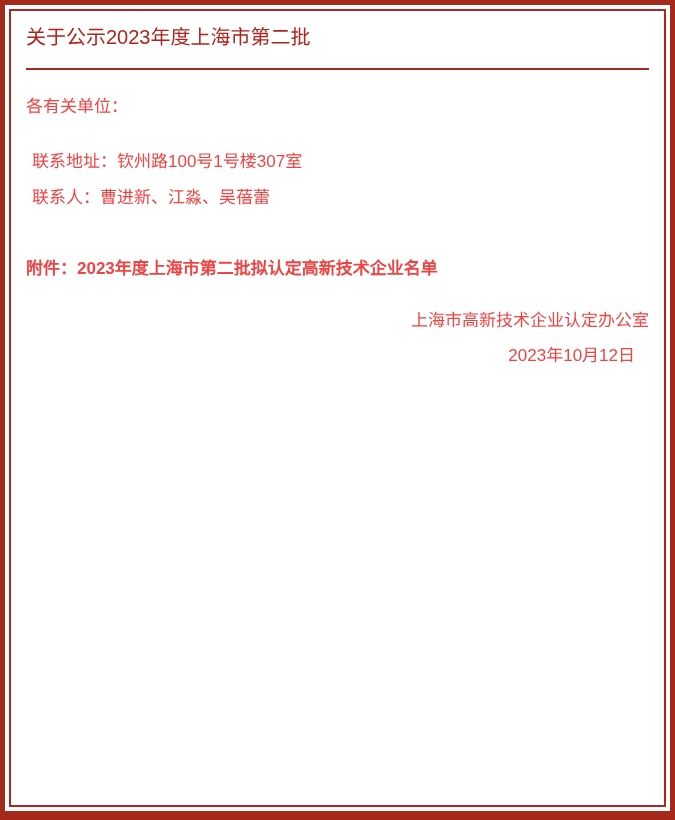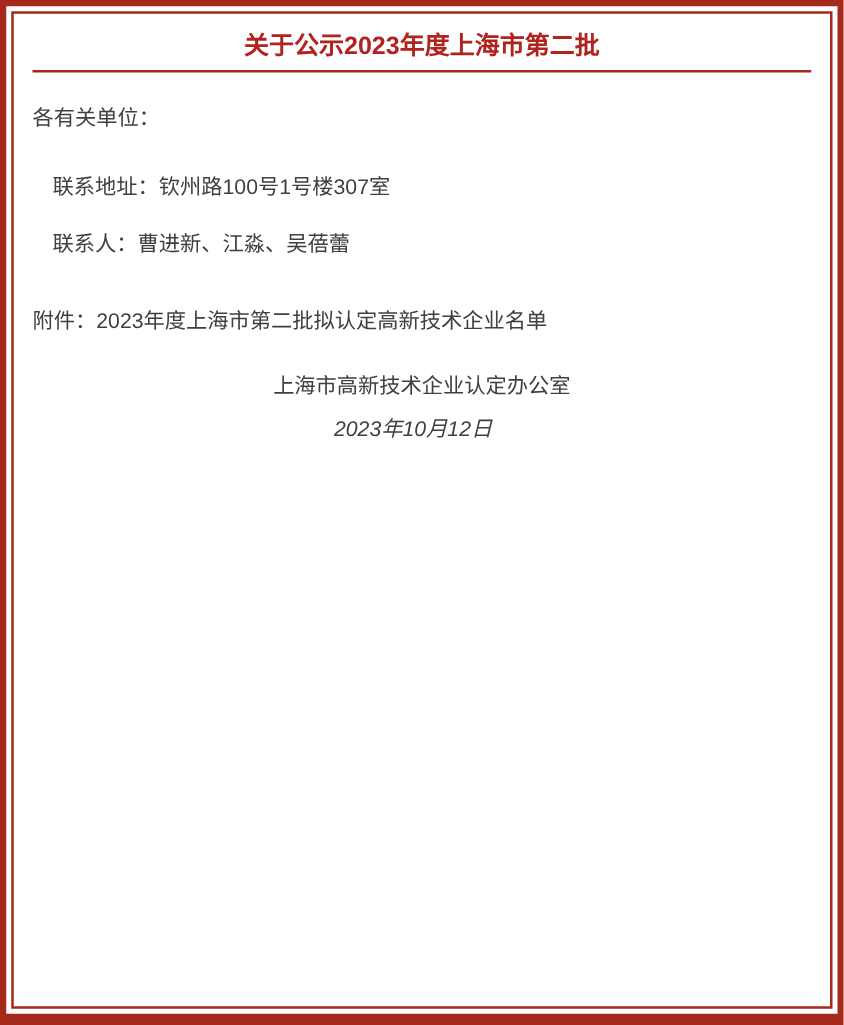--- a/index.html
+++ b/index.html
@@ -22,57 +22,56 @@
     box-sizing: border-box;
     width: 100%;
     height: 100%;
     border: 2px solid #A6291D;
     padding: 6px 15px 0 15px;
     overflow: hidden;
     background: #ffffff;
   }
   .doc-title {
     margin: 8px 0 0 0;
-    padding-bottom: 6px;
+    padding-bottom: 18px;
     border-bottom: 2px solid #A6291D;
-    text-align: center;
     color: #AF241E;
     font-size: 20px;
     line-height: 25px;
-    font-weight: bold;
+    font-weight: normal;
   }
   .doc-body {
-    color: #404040;
+    color: #ef4444;
     font-size: 17px;
     line-height: 30px;
     text-align: justify;
   }
   .salutation {
     margin-top: 22px;
   }
   .para {
     margin: 25px 0 0 0;
   }
   .contact-block {
     margin-top: 25px;
   }
   .contact-line {
-    margin: 16px;
+    margin: 6px;
   }
   .attachment-line {
-    margin-top: 31px;
+    margin-top: 41px;
+    font-weight: bold;
   }
   .signature-block {
     margin-top: 22px;
-    text-align: center;
+    text-align: right;
   }
   .sig-date {
     margin-top: 5px;
     padding-right: 14px;
-    font-style: italic;
   }
 </style>
 </head>
 <body>
 
 <div class="frame">
   <div class="inner">
 
     <h1 class="doc-title">
       <span>关于公示2023年度上海市第二批</span><br>

